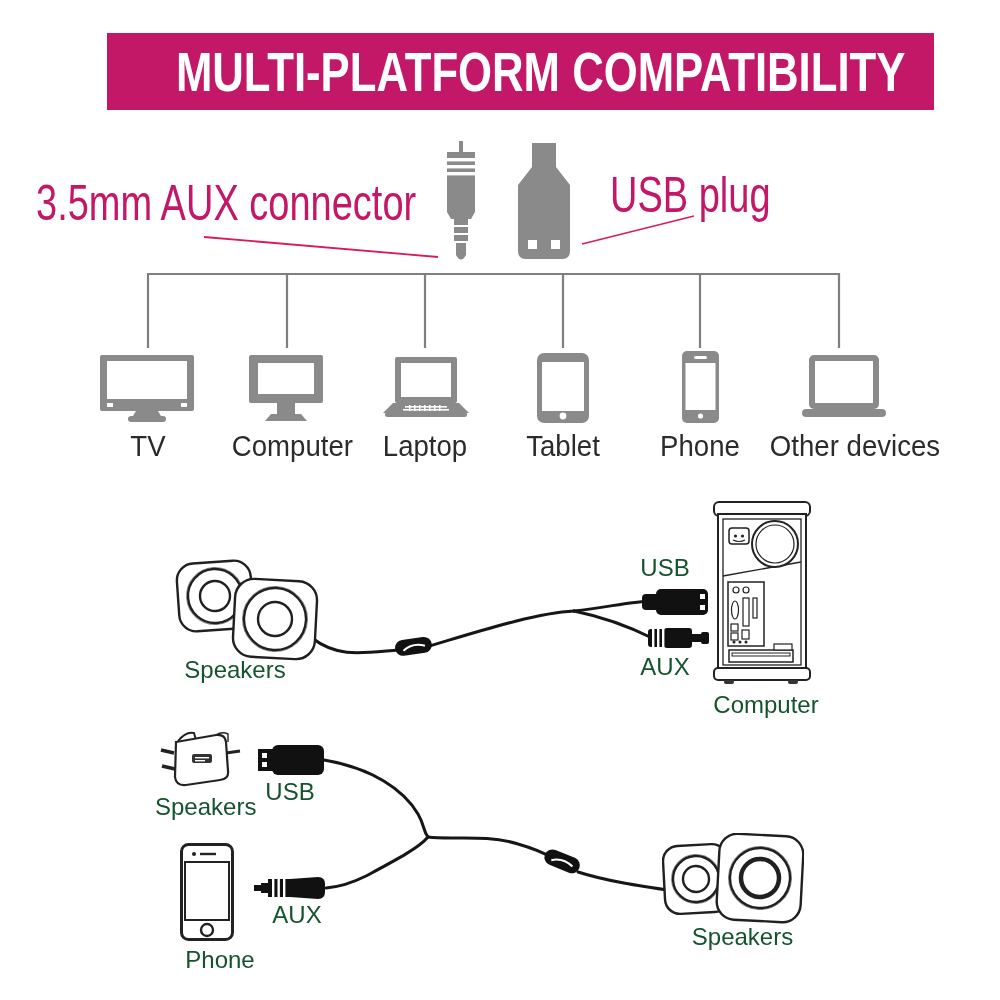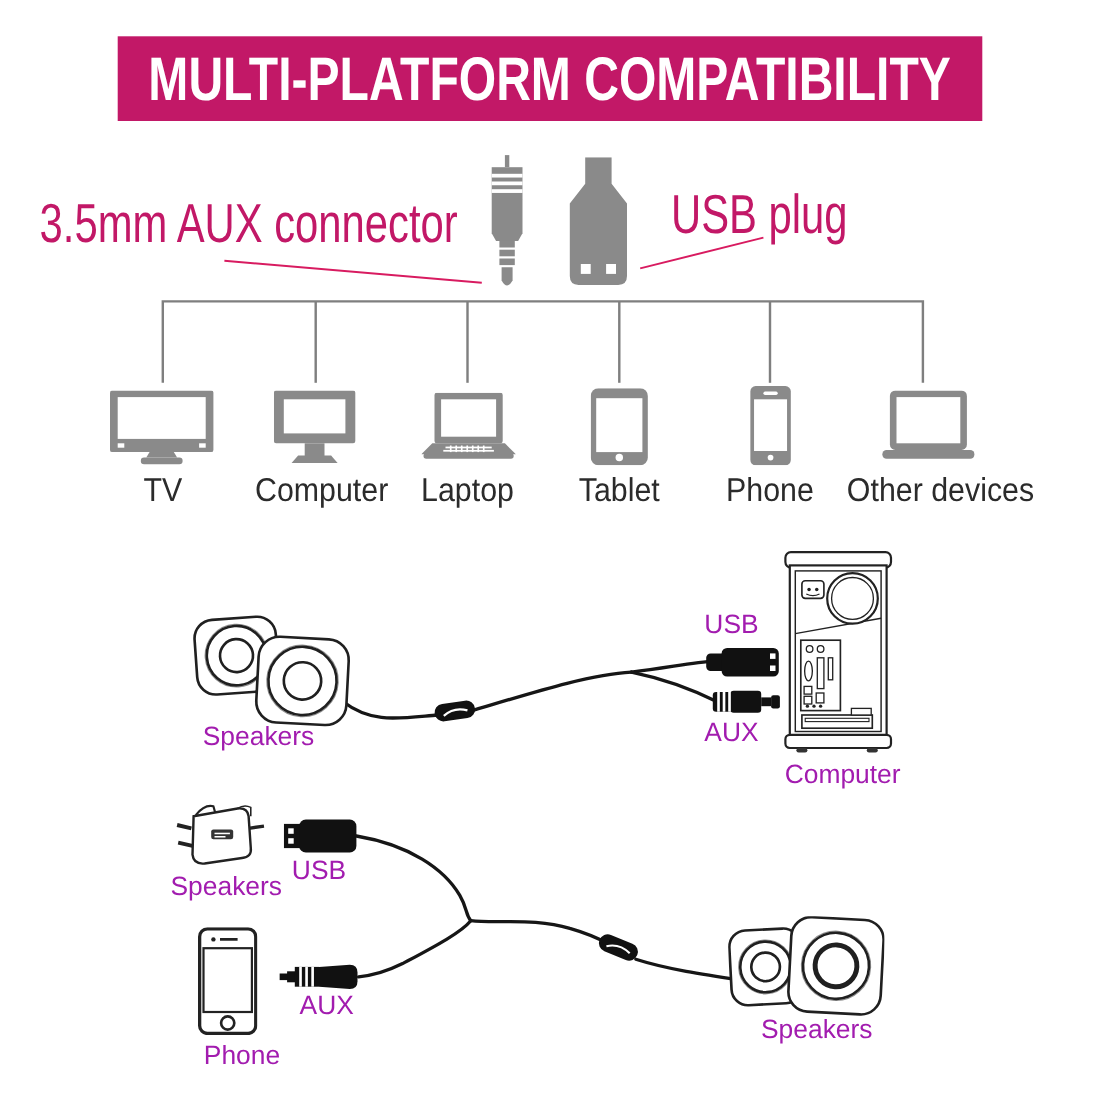--- a/index.html
+++ b/index.html
@@ -11,36 +11,36 @@
     --ink:#1e1e1e;
   }
   html,body{margin:0;padding:0;background:#ffffff;}
   .canvas{
     position:relative;width:1000px;height:1000px;background:#ffffff;overflow:hidden;
     font-family:"Liberation Sans", sans-serif;
   }
   .abs{position:absolute;}
   .banner{
     left:107px;top:33px;width:786px;height:77px;background:var(--banner-bg);
-    display:flex;align-items:center;justify-content:center;
+    display:flex;align-items:center;justify-content:center;padding-left:41px;
   }
   .banner-title{
     color:#ffffff;font-size:56px;font-weight:bold;letter-spacing:0px;white-space:nowrap;
     transform:scaleX(0.78);transform-origin:center center;
   }
   .callout{
     color:var(--accent);font-size:50px;white-space:nowrap;
     transform:scaleX(0.76);transform-origin:left center;line-height:1;
   }
   .dev-label{
     color:#2b2b2b;font-size:30px;text-align:center;white-space:nowrap;line-height:1;
     transform:scaleX(0.92);transform-origin:center center;
   }
   .caption{
-    color:#a21caf;font-size:24px;white-space:nowrap;line-height:1;text-align:center;
+    color:#14532d;font-size:24px;white-space:nowrap;line-height:1;text-align:center;
   }
   svg{display:block;}
 </style>
 </head>
 <body>
 
 <div class="canvas">
 
   <svg class="abs" style="left:0;top:0;" width="1000" height="1000" viewBox="0 0 1000 1000">
 

